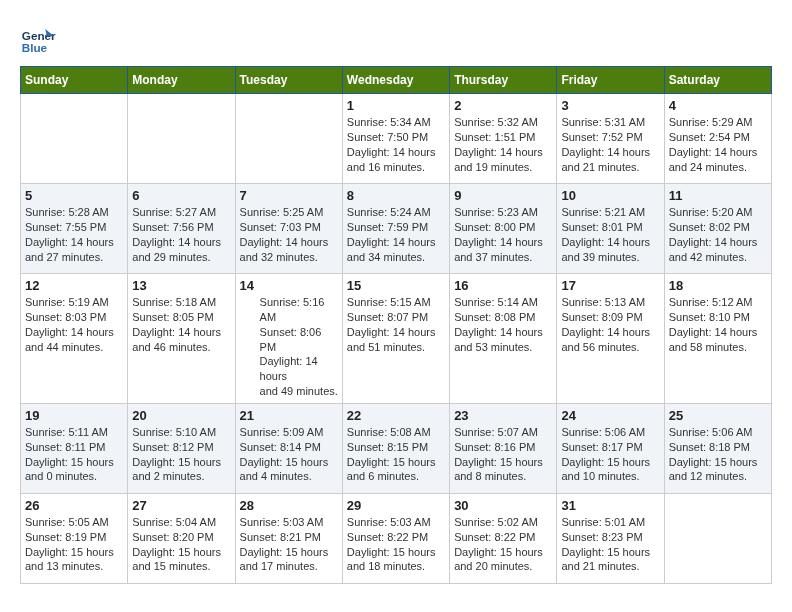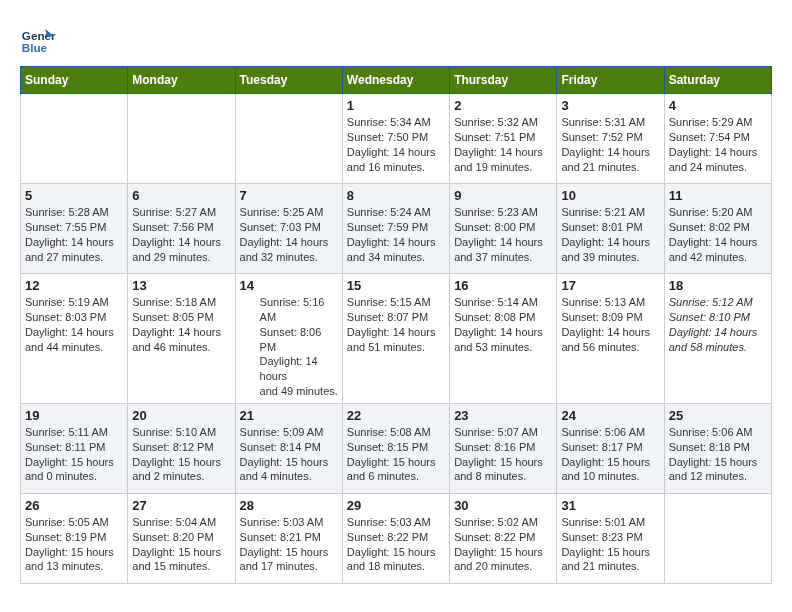--- a/index.html
+++ b/index.html
@@ -114,35 +114,35 @@
         <td>
           <span class="day-number">1</span>
           <div class="day-detail" style="white-space: pre-line;">Sunrise: 5:34 AM
 Sunset: 7:50 PM
 Daylight: 14 hours
 and 16 minutes.</div>
         </td>
         <td>
           <span class="day-number">2</span>
           <div class="day-detail" style="white-space: pre-line;">Sunrise: 5:32 AM
-Sunset: 7:51 PM
+Sunset: 1:51 PM
 Daylight: 14 hours
 and 19 minutes.</div>
         </td>
         <td>
           <span class="day-number">3</span>
           <div class="day-detail" style="white-space: pre-line;">Sunrise: 5:31 AM
 Sunset: 7:52 PM
 Daylight: 14 hours
 and 21 minutes.</div>
         </td>
         <td>
           <span class="day-number">4</span>
           <div class="day-detail" style="white-space: pre-line;">Sunrise: 5:29 AM
-Sunset: 7:54 PM
+Sunset: 2:54 PM
 Daylight: 14 hours
 and 24 minutes.</div>
         </td>
       </tr>
       <tr>
         <td>
           <span class="day-number">5</span>
           <div class="day-detail" style="white-space: pre-line;">Sunrise: 5:28 AM
 Sunset: 7:55 PM
 Daylight: 14 hours
@@ -229,21 +229,21 @@
         </td>
         <td>
           <span class="day-number">17</span>
           <div class="day-detail" style="white-space: pre-line;">Sunrise: 5:13 AM
 Sunset: 8:09 PM
 Daylight: 14 hours
 and 56 minutes.</div>
         </td>
         <td>
           <span class="day-number">18</span>
-          <div class="day-detail" style="white-space: pre-line; font-style: italic;">Sunrise: 5:12 AM
+          <div class="day-detail" style="white-space: pre-line;">Sunrise: 5:12 AM
 Sunset: 8:10 PM
 Daylight: 14 hours
 and 58 minutes.</div>
         </td>
       </tr>
       <tr>
         <td>
           <span class="day-number">19</span>
           <div class="day-detail" style="white-space: pre-line;">Sunrise: 5:11 AM
 Sunset: 8:11 PM

